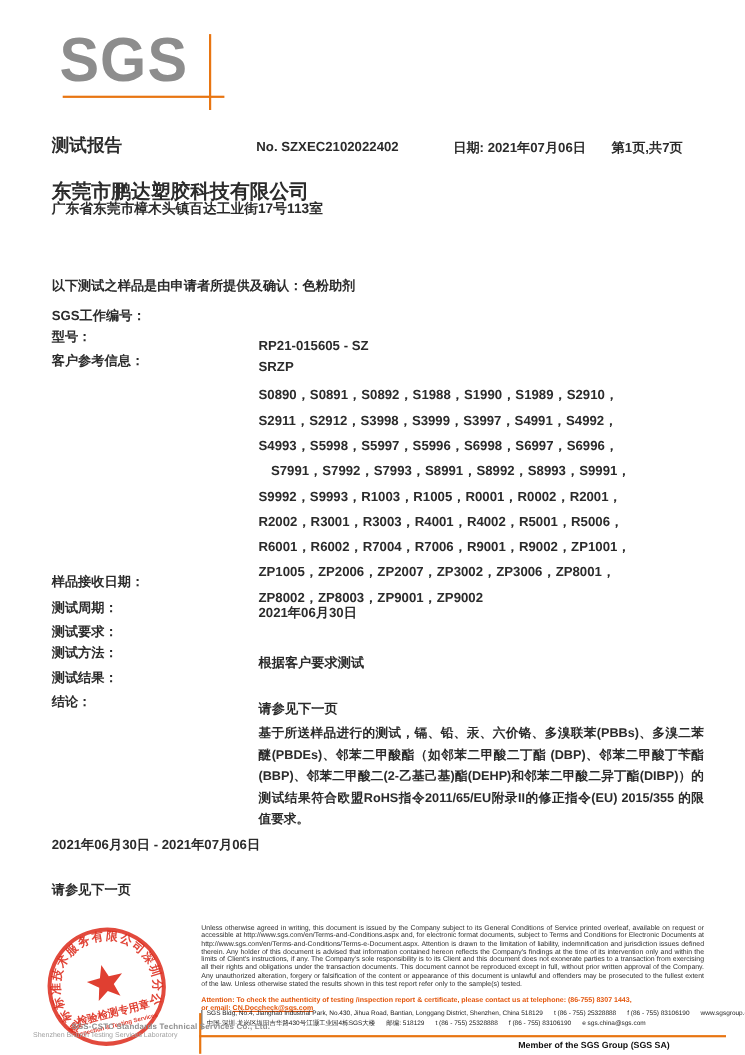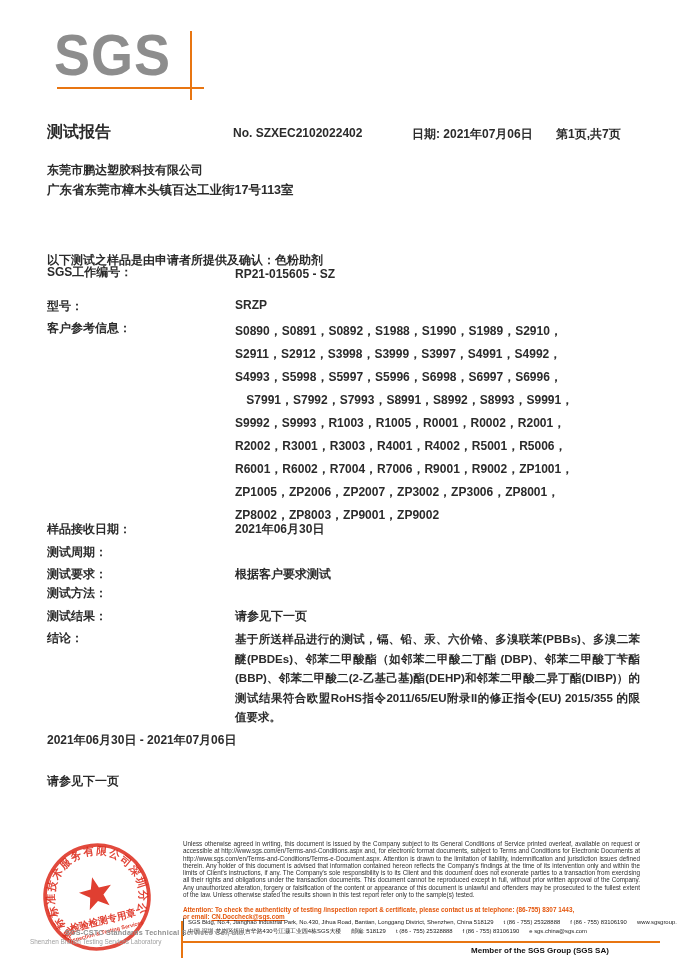--- a/index.html
+++ b/index.html
@@ -14,26 +14,26 @@
     left:54px;top:28px;font-size:54px;font-weight:800;color:#8d8d8d;
     letter-spacing:1px;line-height:1;transform:scaleY(1.05);
   }
   .logo-hline{left:57px;top:87px;width:147px;height:2px;background:#e87511;}
   .logo-vline{left:190px;top:31px;width:2px;height:69px;background:#e87511;}
   
   .doc-title{left:47px;top:122px;font-size:16px;font-weight:800;text-align:right;}
   .report-no{left:233px;top:126px;font-size:12px;font-weight:700;}
   .report-date{left:412px;top:126px;font-size:12px;font-weight:700;}
   .report-pages{left:556px;top:126px;font-size:12px;font-weight:700;}
-  .applicant-name{left:47px;top:162px;font-size:12px;font-weight:700;}
+  .applicant-name{left:47px;top:162px;font-size:18px;font-weight:700;}
   .applicant-addr{left:47px;top:182px;font-size:12.5px;font-weight:700;}
   
   .row{position:absolute;left:47px;display:flex;font-size:12px;font-weight:600;}
   .lbl{width:188px;flex:0 0 188px;}
-  .val{white-space:nowrap;}
+  .val{white-space:nowrap;margin-top:28px;}
   .ref-line{height:23px;line-height:23px;white-space:nowrap;}
   .conclusion-val{
     width:405px;white-space:normal;line-height:19.5px;font-size:11.5px;
     text-align:justify;
   }
   
   .fineprint{
     left:183px;top:840px;width:457px;font-size:6.3px;line-height:7.3px;
     text-align:justify;color:#2f2f2f;font-weight:400;
   }
@@ -66,21 +66,21 @@
 <div class="abs report-date">日期: 2021年07月06日</div>
 <div class="abs report-pages">第1页,共7页</div>
 
 <div class="abs applicant-name">东莞市鹏达塑胶科技有限公司</div>
 <div class="abs applicant-addr">广东省东莞市樟木头镇百达工业街17号113室</div>
 
 <div class="row" style="top:252px;">
   <span>以下测试之样品是由申请者所提供及确认：色粉助剂</span>
 </div>
 
-<div class="row" style="top:264px;align-items:flex-end;">
+<div class="row" style="top:279px;">
   <span class="lbl">SGS工作编号：</span>
   <span class="val">RP21-015605 - SZ</span>
 </div>
 
 <div class="row" style="top:298px;">
   <span class="lbl">型号：</span>
   <span class="val">SRZP</span>
 </div>
 
 <div class="row" style="top:320px;">

